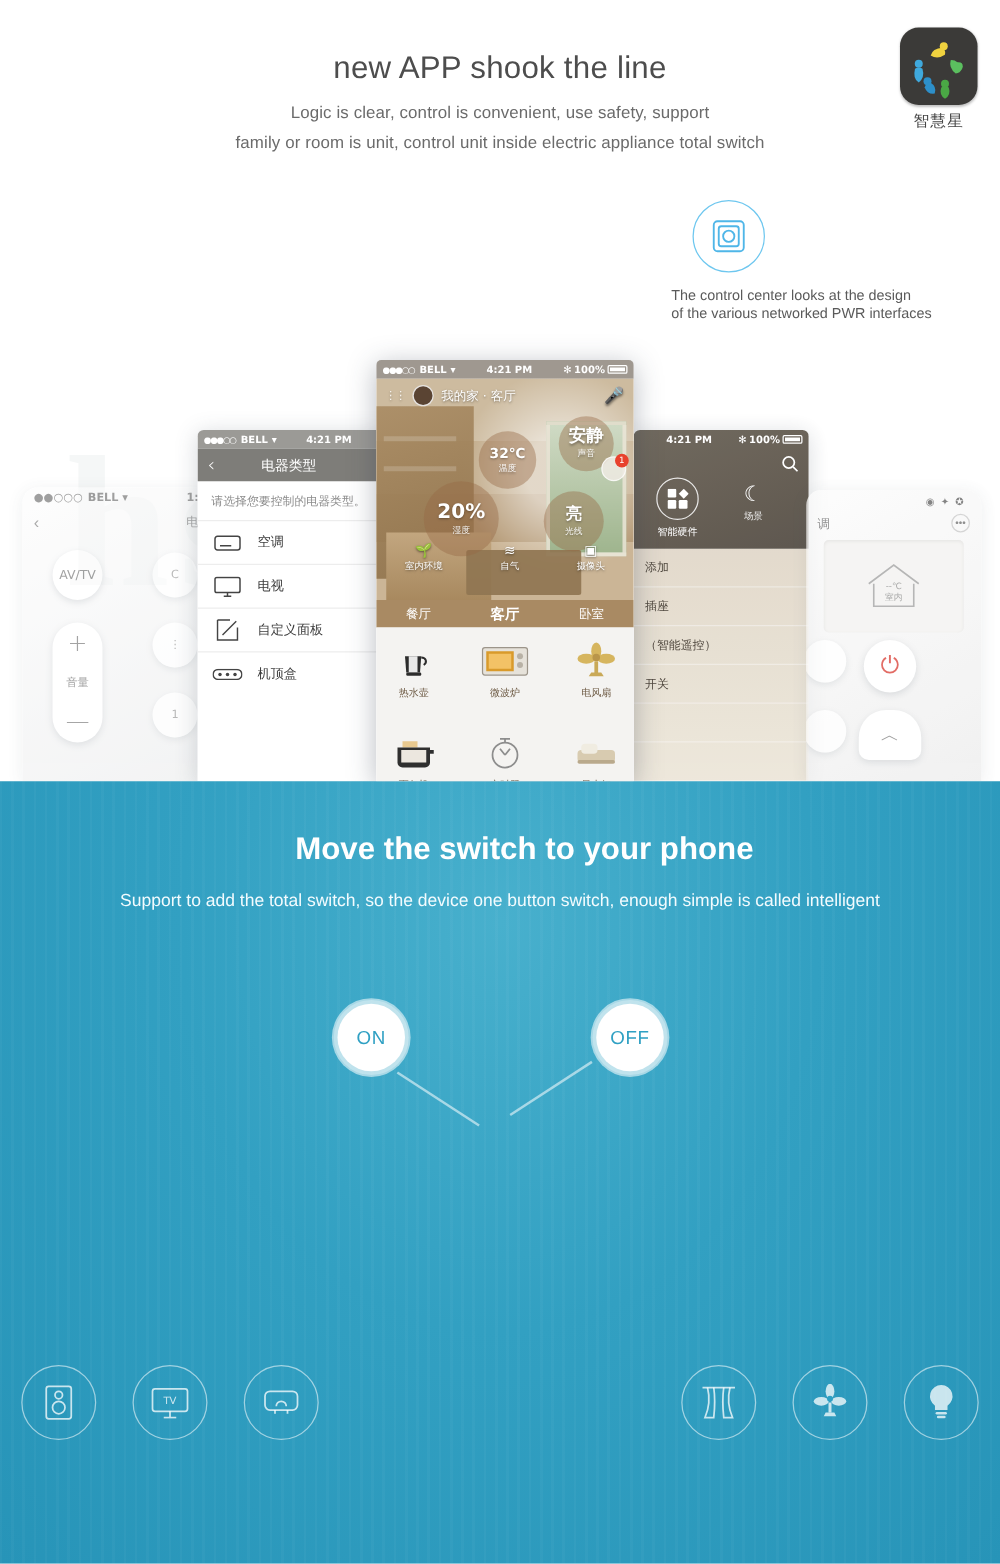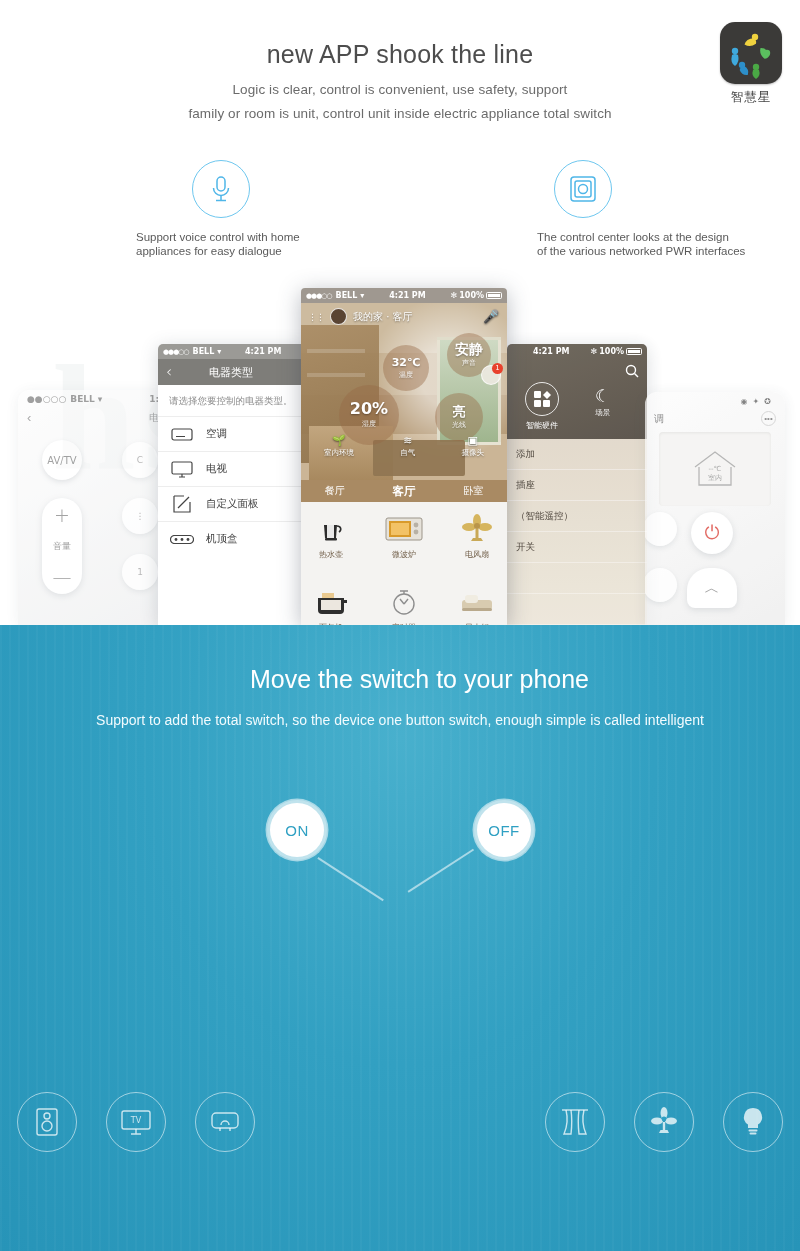--- a/index.html
+++ b/index.html
@@ -338,21 +338,21 @@
     overflow: hidden;
   }
   #section-blue .vstripes {
     position: absolute; inset: 0;
     background: repeating-linear-gradient(90deg,
       rgba(255,255,255,.045) 0 2px, rgba(255,255,255,0) 2px 9px);
     opacity: .7;
   }
   .blue-title {
     position: absolute; left: 0; top: 40px; width: 800px; text-align: center;
-    font-size: 25px; color: #ffffff; font-weight: 400; padding-left: 39px;
+    font-size: 25px; color: #ffffff; font-weight: 700; padding-left: 39px;
   }
   .blue-sub {
     position: absolute; left: 0; top: 87px; width: 800px; text-align: center;
     font-size: 14px; color: #f2fbfe;
   }
 
   .onoff {
     position: absolute; width: 54px; height: 54px; border-radius: 50%;
     background: #fff; display: flex; align-items: center; justify-content: center;
     color: #2fa0c3; font-size: 15px; letter-spacing: .5px;
@@ -407,32 +407,20 @@
       </svg>
     </div>
     <div class="cn">智慧星</div>
   </div>
 
   <div class="hero-title">new APP shook the line</div>
   <div class="hero-sub" id="hero-sub-1">Logic is clear, control is convenient, use safety, support</div>
   <div class="hero-sub" id="hero-sub-2">family or room is unit, control unit inside electric appliance total switch</div>
 
   <div class="features">
-    <div class="feature" id="feature-0">
-      <div class="bubble">
-        <svg width="26" height="30" viewBox="0 0 26 30" fill="none" stroke="#4fb6e8" stroke-width="1.5">
-          <rect x="9" y="3" width="8" height="14" rx="4"></rect>
-          <path d="M5.5 14a7.5 7.5 0 0 0 15 0"></path>
-            <path d="M13 21.5v5"></path>
-            <path d="M8 26.5h10"></path>
-        </svg>
-      </div>
-      <div class="cap">Support voice control with home
-appliances for easy dialogue</div>
-    </div>
     <div class="feature" id="feature-2">
       <div class="bubble">
         <svg width="30" height="30" viewBox="0 0 30 30" fill="none" stroke="#4fb6e8" stroke-width="1.5">
           <rect x="3" y="3" width="24" height="24" rx="3"></rect>
           <rect x="7" y="7" width="16" height="16" rx="2"></rect>
           <circle cx="15" cy="15" r="4.5"></circle>
         </svg>
       </div>
       <div class="cap">The control center looks at the design
 of the various networked PWR interfaces</div>

